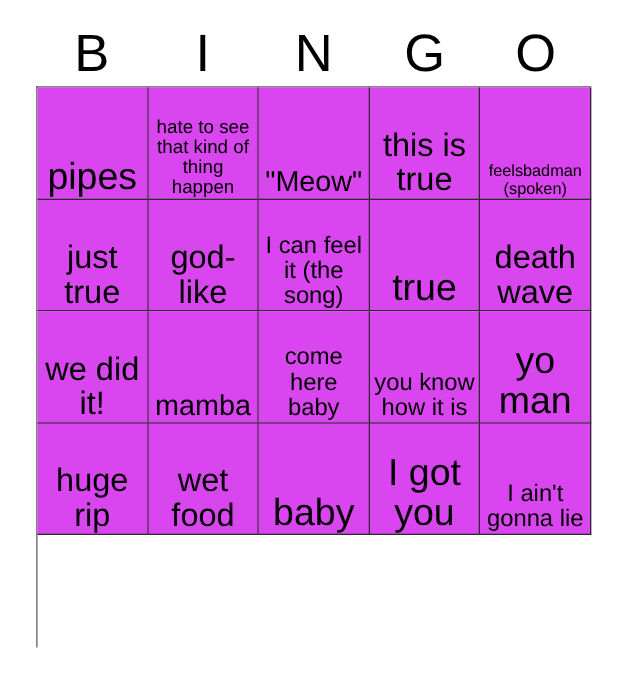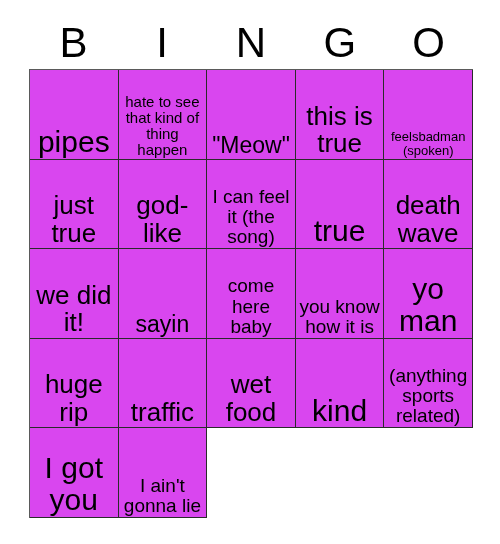--- a/index.html
+++ b/index.html
@@ -130,45 +130,39 @@
       <div class="cell">
         <span class="cell-text fs-lg">true</span>
       </div>
       <div class="cell">
         <span class="cell-text fs-md">death wave</span>
       </div>
       <div class="cell">
         <span class="cell-text fs-md">we did it!</span>
       </div>
       <div class="cell">
-        <span class="cell-text fs-sm">sayin</span>
+        <span class="cell-text fs-sm">mamba</span>
       </div>
       <div class="cell">
         <span class="cell-text fs-xs">come here baby</span>
       </div>
       <div class="cell">
         <span class="cell-text fs-xs">you know how it is</span>
       </div>
       <div class="cell">
         <span class="cell-text fs-lg">yo man</span>
       </div>
       <div class="cell">
         <span class="cell-text fs-md">huge rip</span>
       </div>
       <div class="cell">
-        <span class="cell-text fs-md">traffic</span>
-      </div>
-      <div class="cell">
         <span class="cell-text fs-md">wet food</span>
       </div>
       <div class="cell">
-        <span class="cell-text fs-lg">kind</span>
-      </div>
-      <div class="cell">
-        <span class="cell-text fs-xs">(anything sports related)</span>
+        <span class="cell-text fs-lg">baby</span>
       </div>
       <div class="cell">
         <span class="cell-text fs-lg">I got you</span>
       </div>
       <div class="cell">
         <span class="cell-text fs-xs">I ain't gonna lie</span>
       </div>
     </div>
 
 </div>

